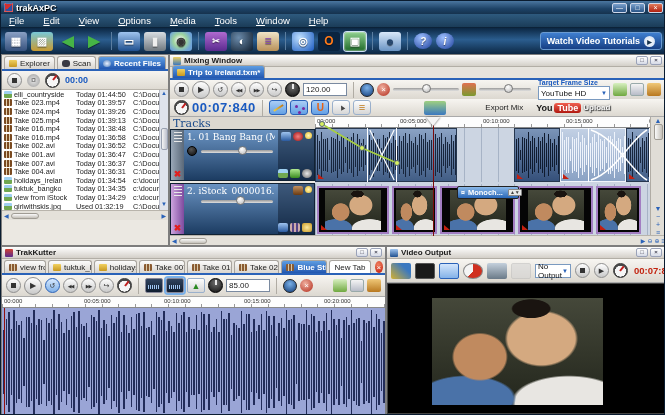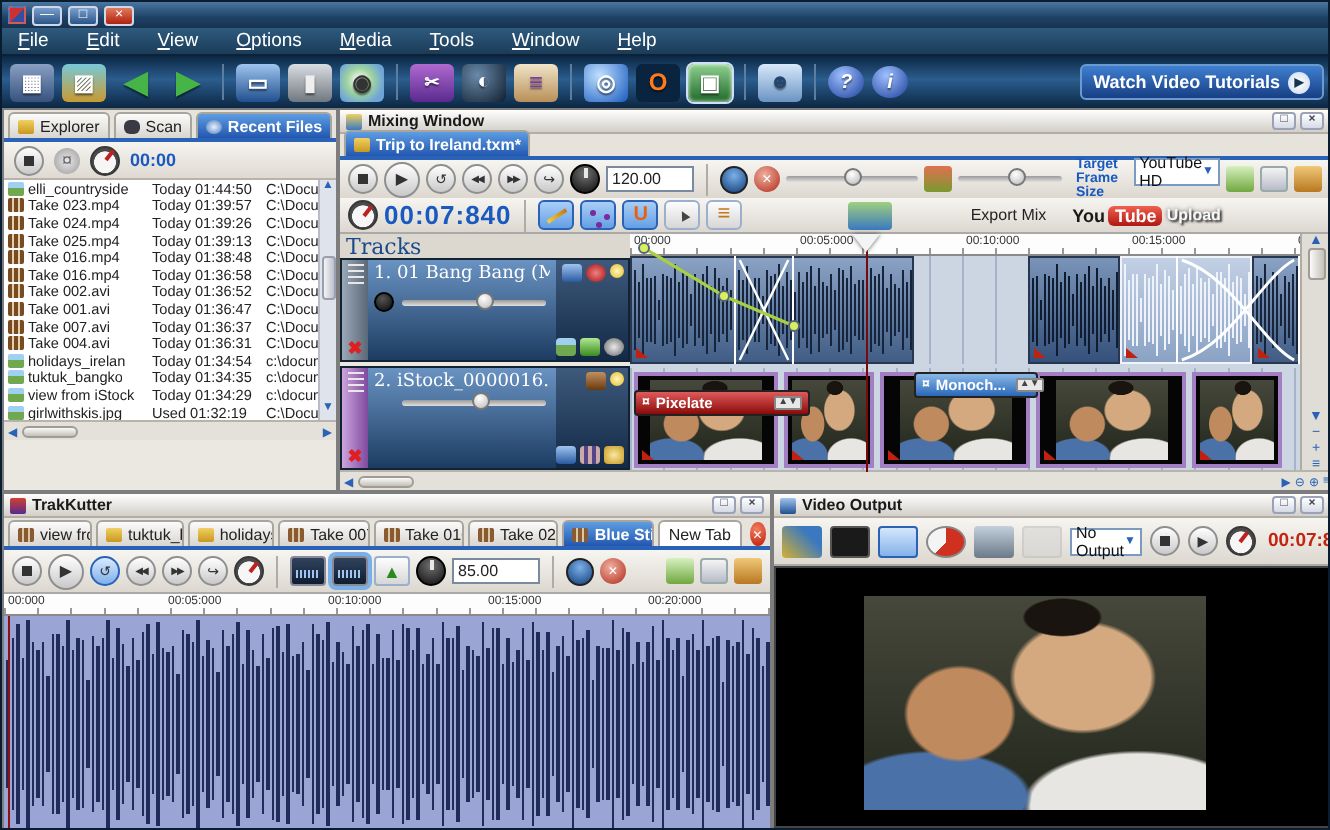--- a/index.html
+++ b/index.html
@@ -102,21 +102,21 @@
   .hthumb { width:28px; height:6px; border-radius:3px; background:linear-gradient(#fafafa,#c4c0b8); border:1px solid #a09c94; }
   .htrack { flex:1; }
 
   
   #mixing { left:168px; top:53px; width:497px; height:192px; }
   #mx-tabs { height:13px; }
   #mx-tb1,#mx-tb2 { display:flex; align-items:center; gap:3px; padding:0 4px; background:linear-gradient(#f7f5f1,#dcd8d0); }
   #mx-tb1 { height:19px; }
   #mx-tb2 { height:18px; border-bottom:1px solid #aaa; }
   .smalltxt { font-size:5px; letter-spacing:-1px; }
-  #frame-size { display:flex; flex-direction:row; width:150px; margin-left:4px; }
+  #frame-size { display:flex; flex-direction:column; width:150px; margin-left:4px; }
   #frame-size label { font-size:7px; color:#1a5ac0; font-weight:bold; }
   #mx-time { color:#1a5ac0; font-weight:bold; font-size:13px; letter-spacing:.5px; }
   .tool { position:relative; width:18px; height:15px; border:1px solid #9ab0cc; border-radius:3px; background:linear-gradient(#fdfdfd,#d6d6d6); flex:none; }
   .tool.sel { background:linear-gradient(#aaceF6,#64a0e4); border-color:#2a62b8; }
   .tool-wand::after{content:"";position:absolute;left:3px;top:6px;width:11px;height:2px;background:linear-gradient(90deg,#f0d040,#c07818);transform:rotate(-33deg);}
   .tool-nodes::after{content:"";position:absolute;left:4px;top:4px;width:3px;height:3px;border-radius:50%;background:#7a2aa0;box-shadow:7px 2px 0 #7a2aa0,3px 6px 0 #7a2aa0;}
   .tool-magnet::after{content:"U";position:absolute;left:5px;top:1px;color:#e86010;font-weight:bold;font-size:10px;}
   .tool-cursor::after{content:"▲";position:absolute;left:5px;top:2px;color:#444;font-size:8px;transform:rotate(-28deg);}
   .tool-mixer::after{content:"≡";position:absolute;left:5px;top:0;color:#c07818;font-size:11px;font-weight:bold;}
   .chip-export { width:22px; height:14px; background:linear-gradient(#9fd080,#3a78c0); border-radius:2px; }
@@ -218,20 +218,21 @@
 
   .flexspace { flex:1; }
 </style>
 </head>
 <body>
 
 <div id="app">
 
   <div id="titlebar">
     <span class="app-ico"></span>
+    <span id="title-text">trakAxPC</span>
     <span class="winbtn">—</span>
     <span class="winbtn">□</span>
     <span class="winbtn close">×</span>
   </div>
 
   <div id="menubar">
       <span id="menu-items" style="display:flex;gap:19px">
         <span class="menu-item"><u>F</u>ile</span>
         <span class="menu-item"><u>E</u>dit</span>
         <span class="menu-item"><u>V</u>iew</span>
@@ -740,26 +741,20 @@
           </div>
           <div class="vclip" style="width: 75px;">
             <div class="photo vthumb"></div>
             <span class="fxmark"></span>
           </div>
           <div class="vclip" style="width: 45px;">
             <div class="photo vthumb" style="width: 37px;"></div>
             <span class="fxmark"></span>
           </div>
         </div>
-      <span class="fx" id="fx-pixelate">
-        <span class="g">¤</span>
-        <span>Pixelate</span>
-        <span class="flexspace"></span>
-          <span class="ud">▲▼</span>
-      </span>
       <span class="fx" id="fx-mono">
         <span class="g">¤</span>
         <span>Monoch...</span>
         <span class="ud">▲▼</span>
       </span>
       <svg id="automation" width="142" height="54">
         <polyline points="7,7 47,31 82,46" fill="none" stroke="#a8d040" stroke-width="1.6"></polyline>
         <circle cx="7" cy="7" r="2.5" fill="#d8f060" stroke="#567"></circle>
           <circle cx="47" cy="31" r="2.5" fill="#d8f060" stroke="#567"></circle>
           <circle cx="82" cy="46" r="2.5" fill="#d8f060" stroke="#567"></circle>

